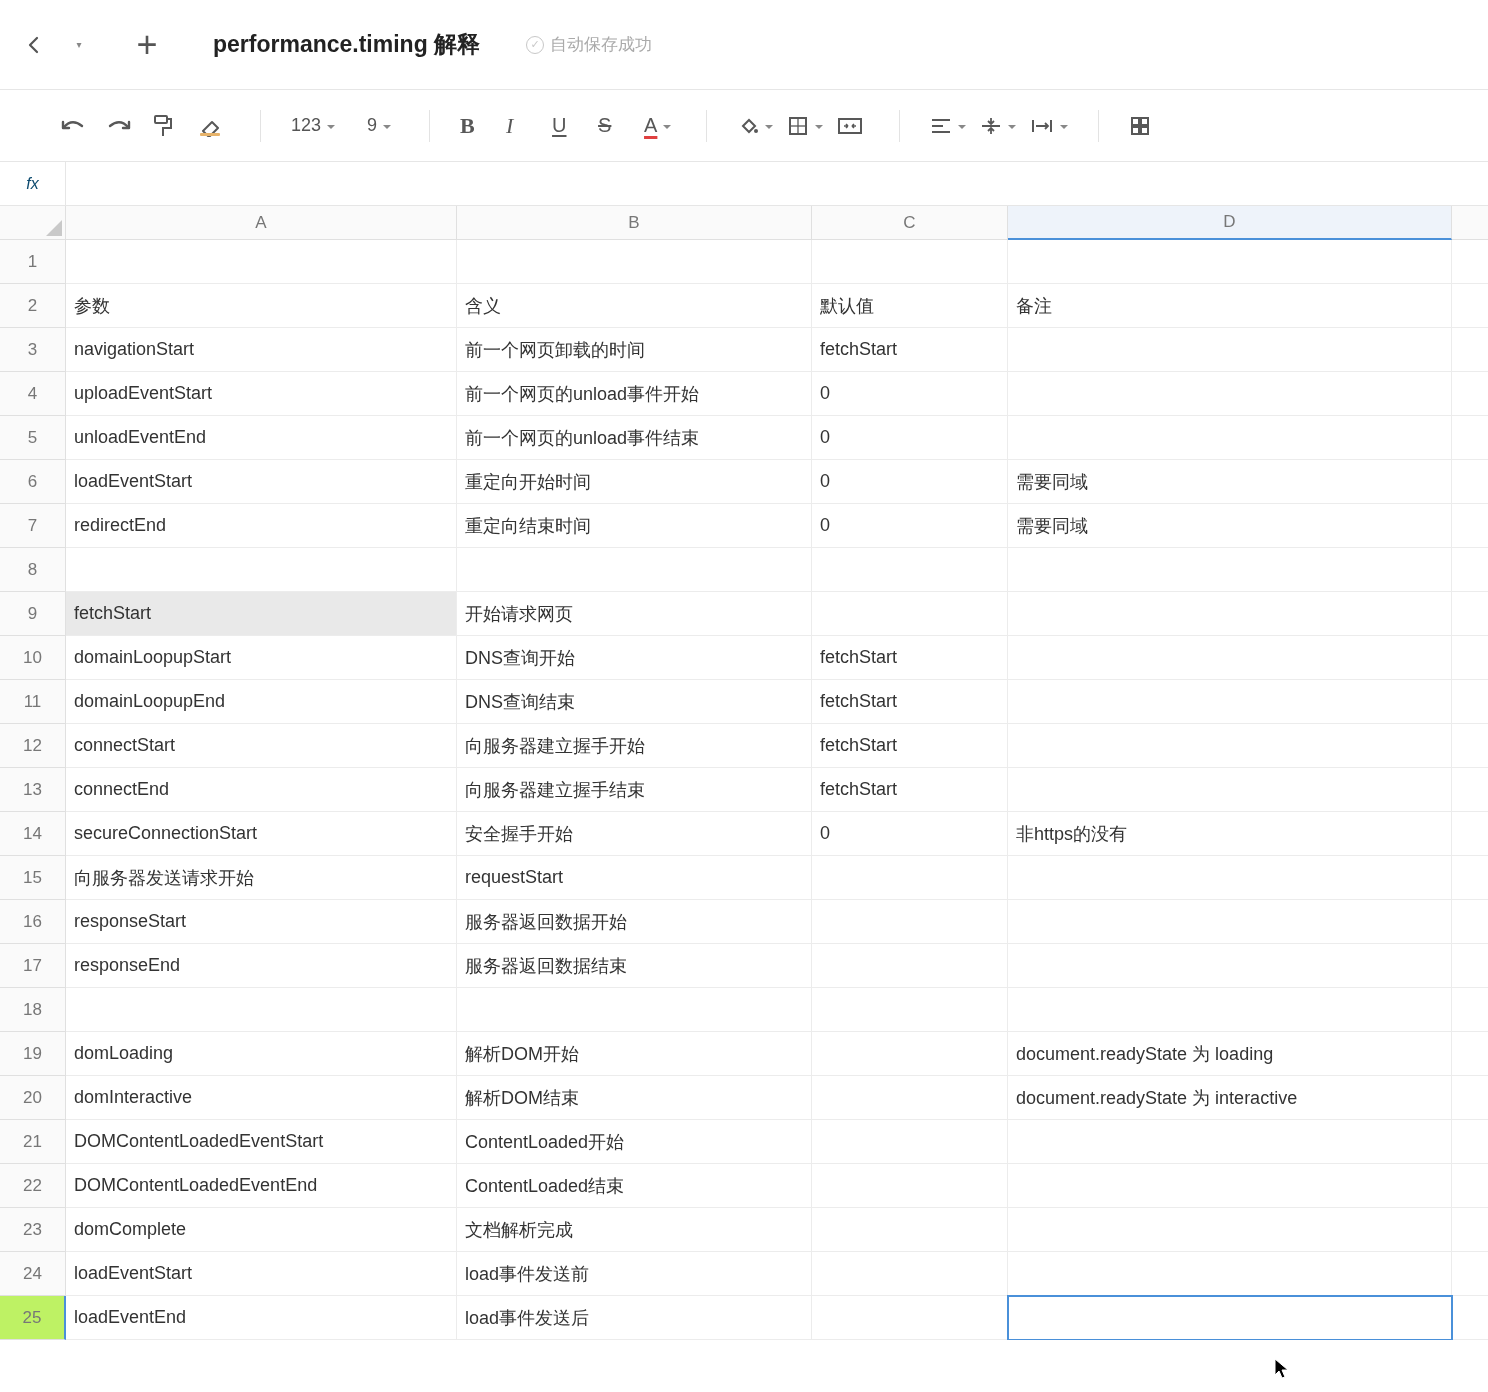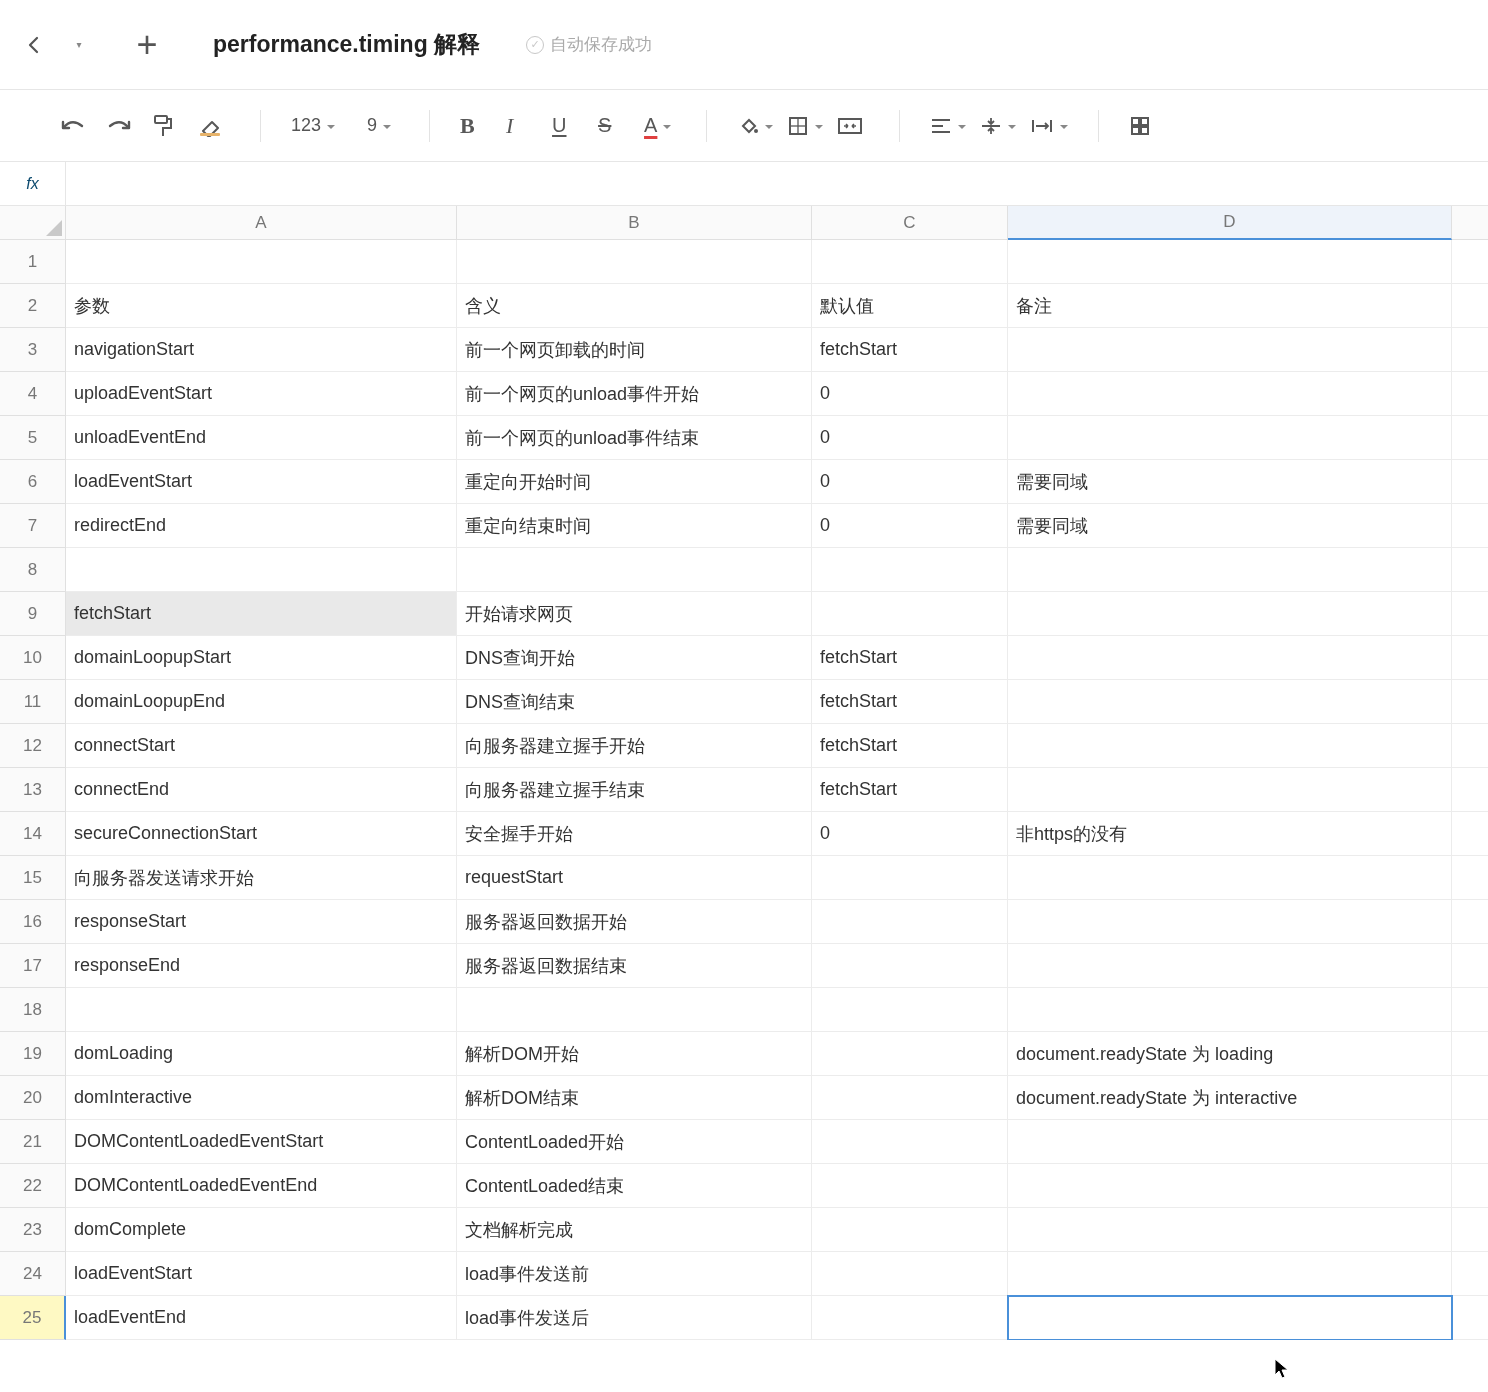--- a/index.html
+++ b/index.html
@@ -118,21 +118,21 @@
 .corner {
   position:relative;
 }
 .corner::after{
   content:"";
   position:absolute; right:3px; bottom:3px;
   border:8px solid transparent;
   border-right-color:#c9c9c9; border-bottom-color:#c9c9c9;
 }
 .row-hdr { height: 44px; justify-content:center; }
-.row-hdr.selected { background:#fef9c3; border-right:2px solid #4a90d9; }
+.row-hdr.selected { background:#bef264; border-right:2px solid #4a90d9; }
 
 .cell {
   border-right:1px solid #ececec;
   border-bottom:1px solid #ececec;
   height:44px;
   padding: 0 8px;
   display:flex; align-items:center;
   white-space: nowrap; overflow:hidden;
   color:#333;
 }

